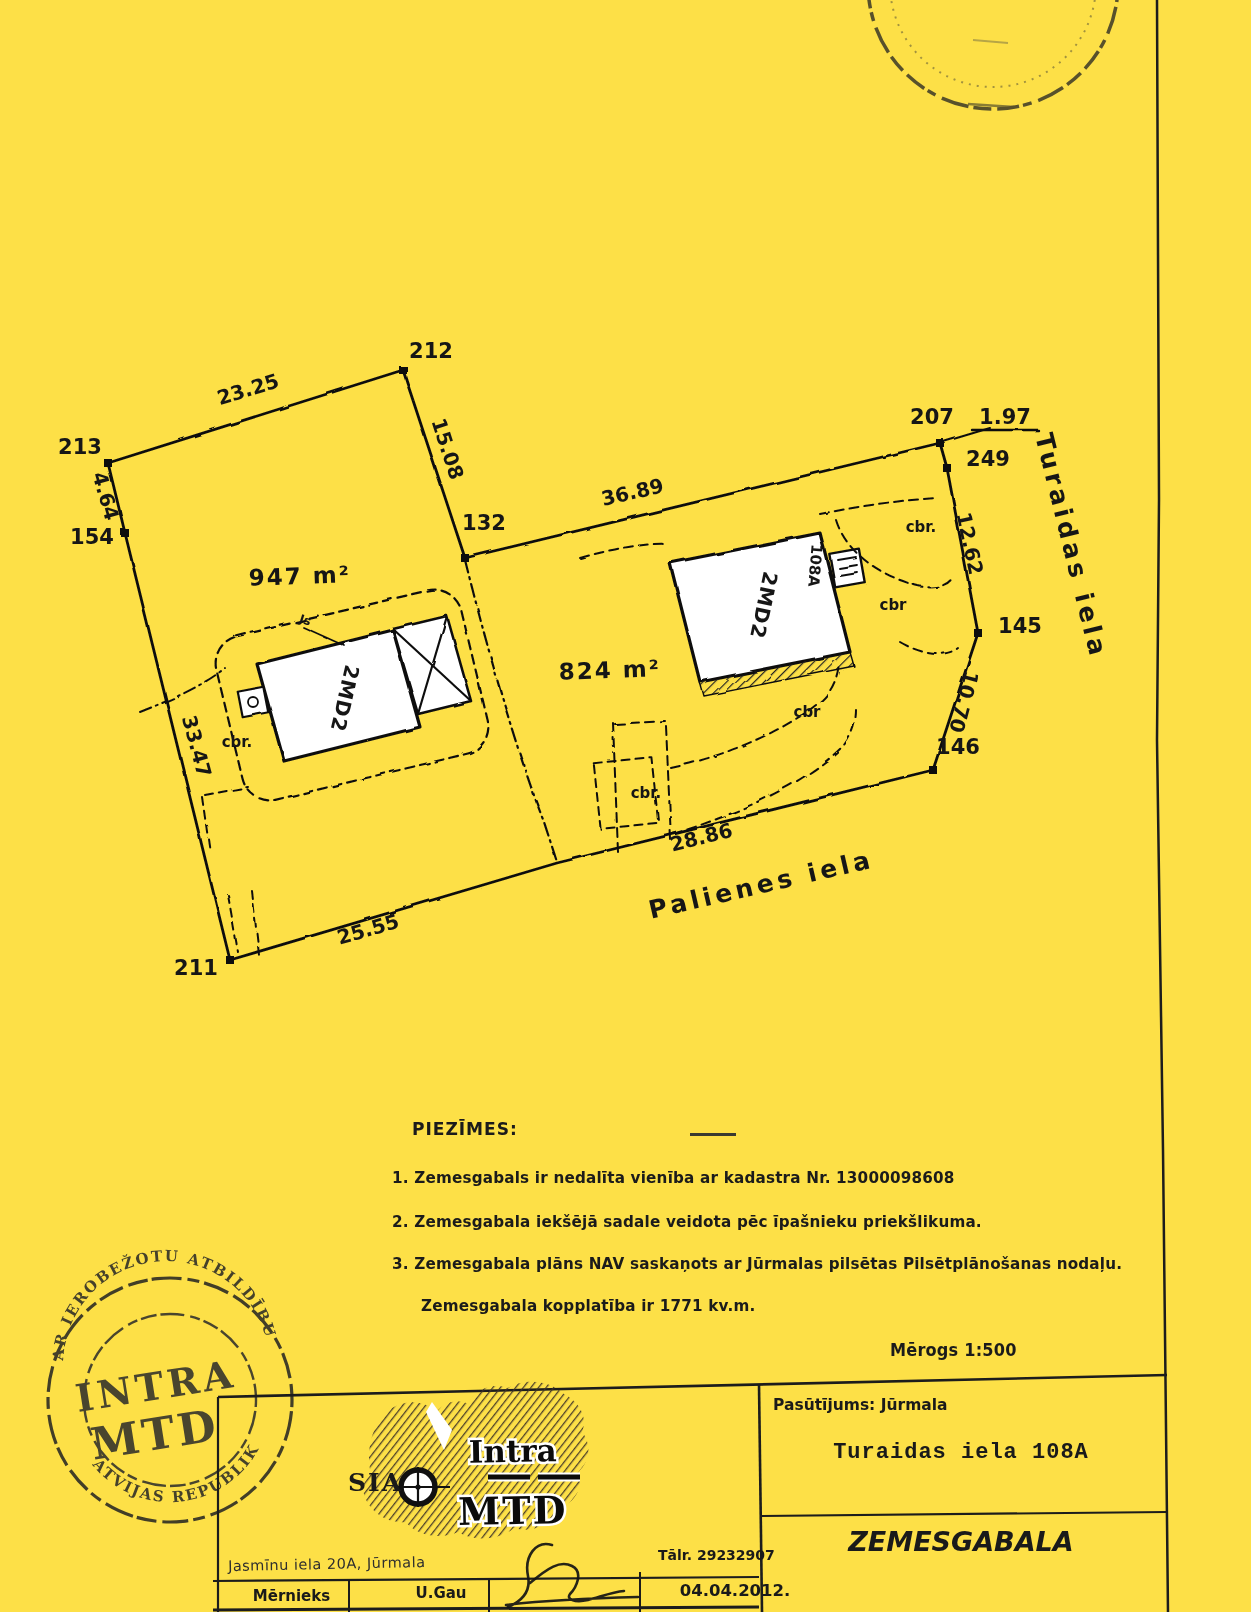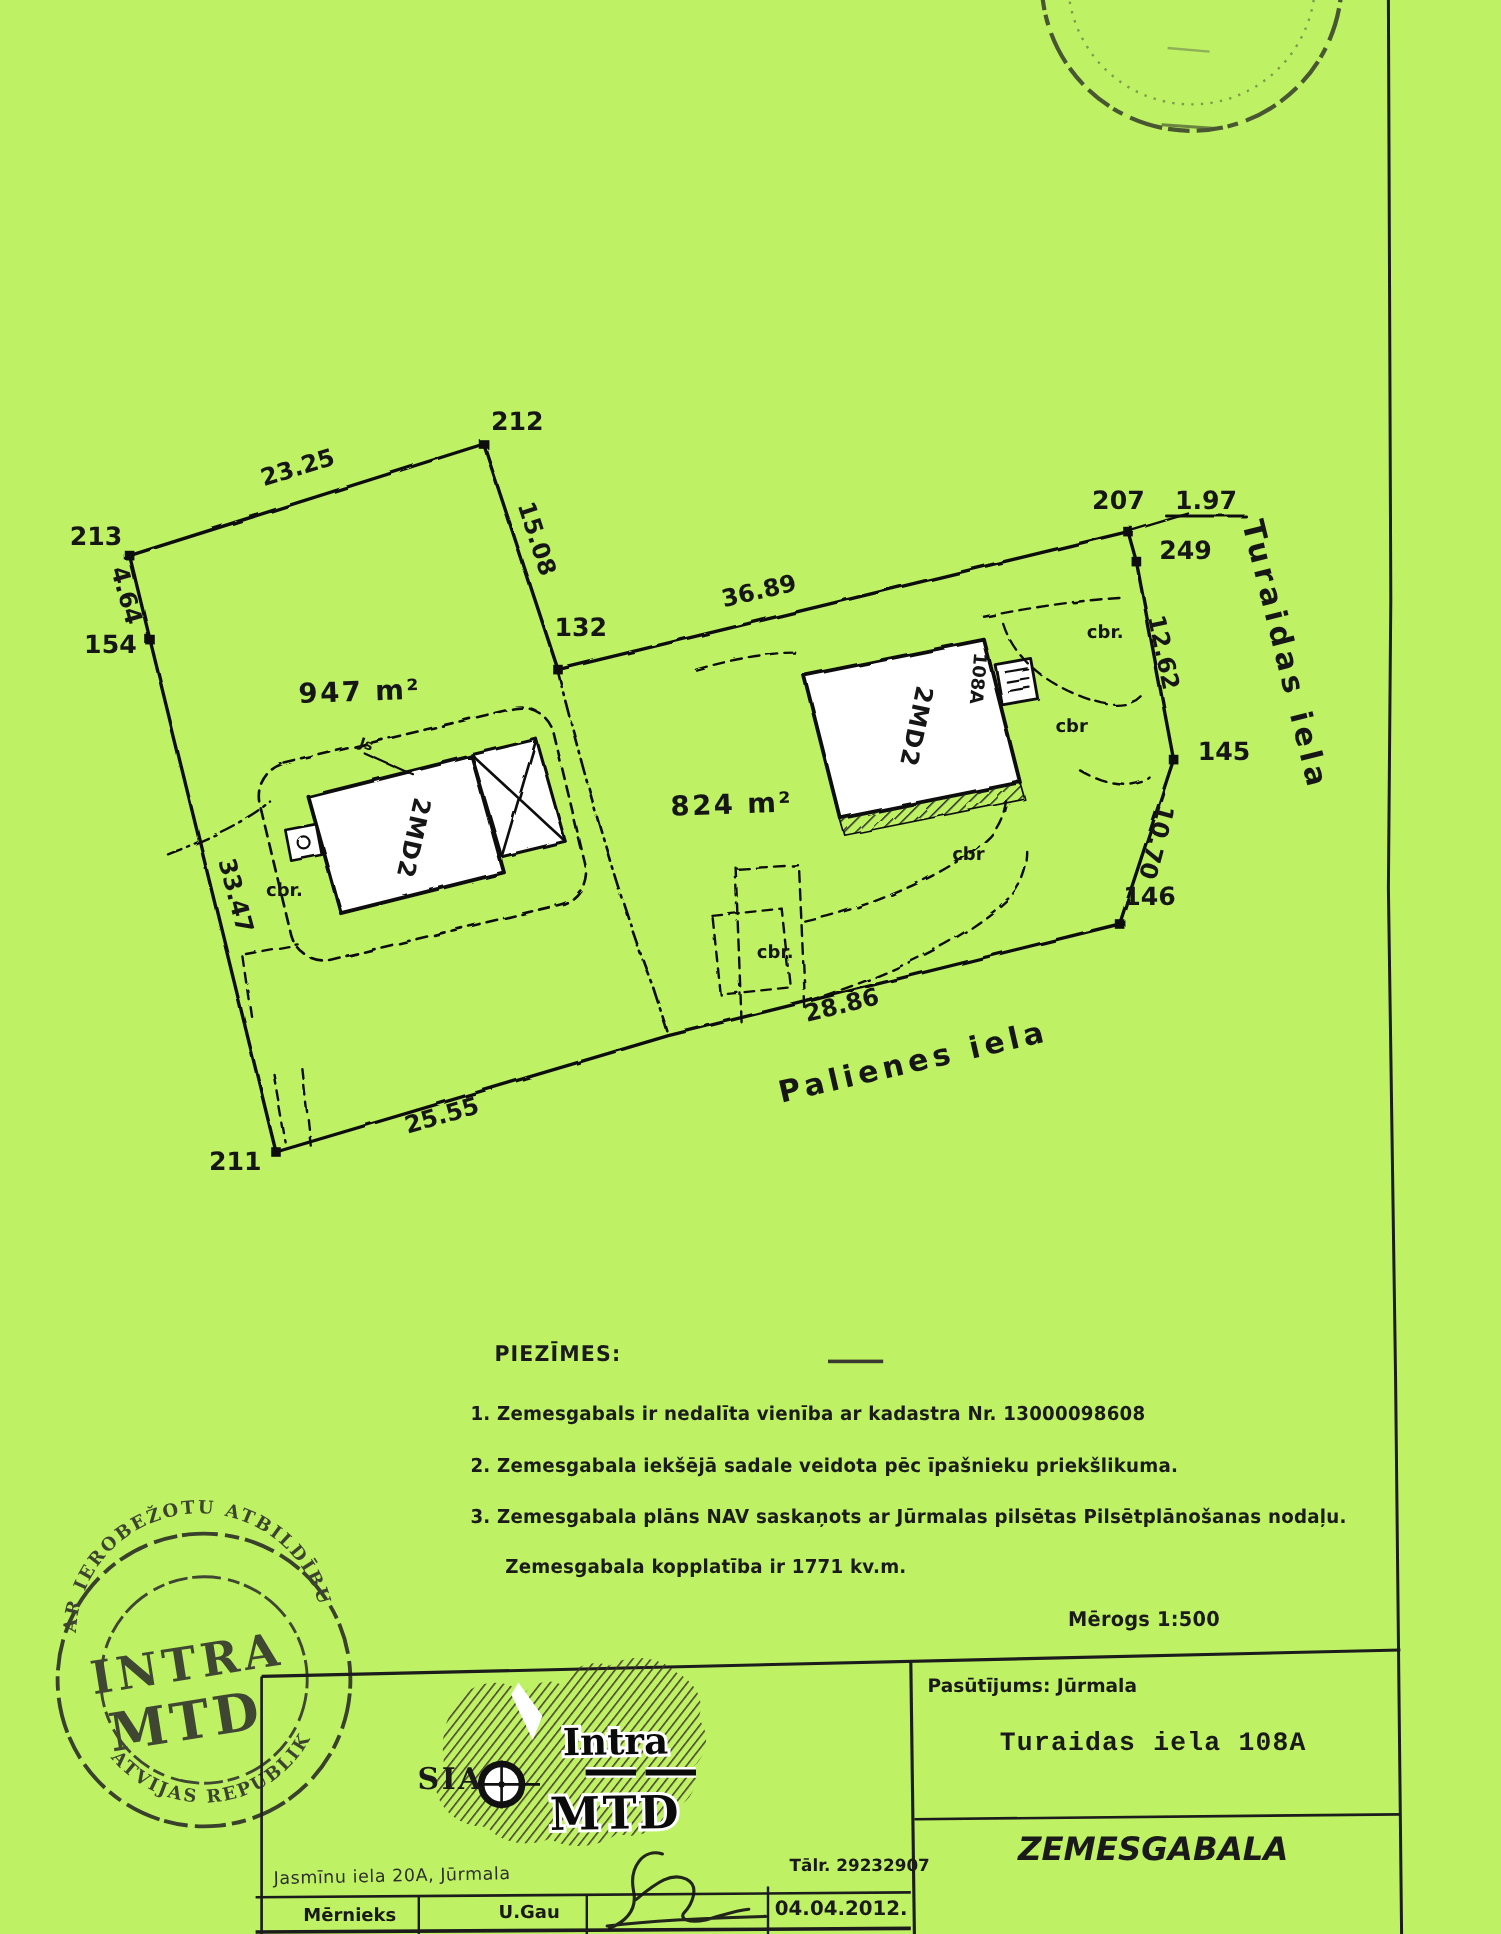--- a/index.html
+++ b/index.html
@@ -1,16 +1,16 @@
 <!DOCTYPE html>
 <html><head>
 <meta charset="utf-8">
 <style>
   html,body{margin:0;padding:0;background:#ffffff;}
-  #page{position:relative;width:1251px;height:1612px;background:#bef264;overflow:hidden;
+  #page{position:relative;width:1251px;height:1612px;background:#fde047;overflow:hidden;
         font-family:"DejaVu Sans",sans-serif;color:#1a1a1a;}
   .abs{position:absolute;}
   svg text{font-family:"DejaVu Sans",sans-serif;fill:#161616;}
   .pt{font-size:21px;font-weight:bold;}
   .dim{font-size:20px;font-weight:bold;}
   .area{font-size:23px;font-weight:bold;letter-spacing:2px;}
   .street{font-size:25px;font-weight:bold;letter-spacing:4px;}
   .bld{font-size:20px;font-weight:bold;letter-spacing:1px;}
   .cbr{font-size:15px;font-weight:bold;}
   .js{font-size:12px;font-weight:bold;}
@@ -195,19 +195,19 @@
   <div class="abs note" style="left:392px;top:1254px;">3. Zemesgabala plāns NAV saskaņots ar Jūrmalas pilsētas Pilsētplānošanas nodaļu.</div>
   <div class="abs note" style="left:421px;top:1296px;">Zemesgabala kopplatība ir 1771 kv.m.</div>
 
   <div class="abs note" style="left:890px;top:1340px;font-size:17px;">Mērogs   1:500</div>
 
   <div class="abs" style="left:312px;top:1468px;font-family:'DejaVu Serif',serif;font-weight:bold;font-size:25px;letter-spacing:2px;margin-left:36px;">SIA</div>
   <div class="abs" style="left:228px;top:1556px;font-size:14.5px;letter-spacing:0.5px;color:#2e2e2e;transform:rotate(-1.2deg);white-space:nowrap;">Jasmīnu  iela  20A,  Jūrmala</div>
   <div class="abs tb-small" style="left:628px;top:1547px;font-size:14px;margin-left:30px;">Tālr. 29232907</div>
   <div class="abs tb-small tb-center" style="left:234px;top:1587px;width:115px;">Mērnieks</div>
   <div class="abs tb-small tb-center" style="left:349px;top:1584px;width:158px;padding-left:13px;">U.Gau</div>
-  <div class="abs tb-small tb-center" style="left:640px;top:1581px;width:122px;font-size:16.5px;">04.04.2012.</div>
+  <div class="abs tb-small tb-center" style="left:640px;top:1581px;width:122px;font-size:16.5px;padding-left:34px;">04.04.2012.</div>
 
   <div class="abs tb-small" style="left:773px;top:1396px;font-size:15.5px;">Pasūtījums: Jūrmala</div>
   <div class="abs tb-center" style="left:762px;top:1440px;width:398px;font-family:'Liberation Mono',monospace;font-weight:bold;font-size:22px;letter-spacing:1px;white-space:nowrap;">Turaidas  iela  108A</div>
   <div class="abs tb-center" style="left:762px;top:1526px;width:398px;font-weight:bold;font-size:27px;font-style:italic;">ZEMESGABALA</div>
 
 </div>
 
 </body></html>

